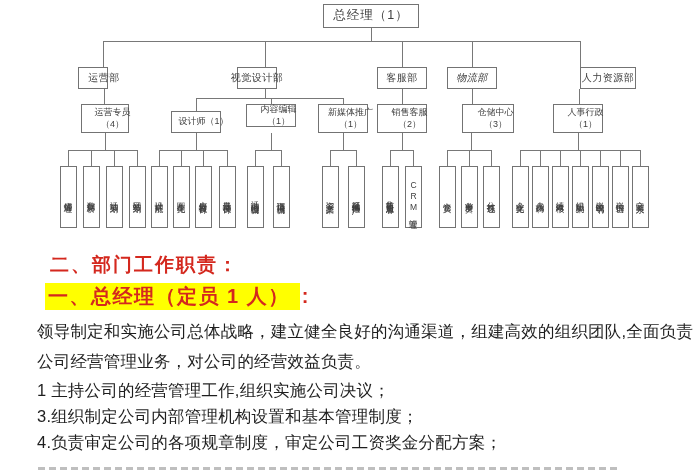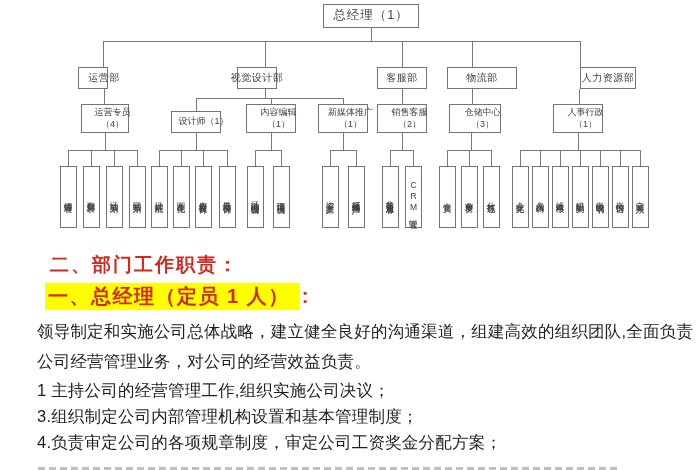--- a/index.html
+++ b/index.html
@@ -92,21 +92,21 @@
       </div>
       <div class="cline" style="left: 203px; top: 150px; width: 1px; height: 16px;"></div>
       <div class="box leaf" style="left: 195px; top: 166px; width: 17px; height: 62px;">
         <span class="vt">广告素材设计</span>
       </div>
       <div class="cline" style="left: 227px; top: 150px; width: 1px; height: 16px;"></div>
       <div class="box leaf" style="left: 219px; top: 166px; width: 17px; height: 62px;">
         <span class="vt">专题活动设计</span>
       </div>
       <div class="cline" style="left: 271px; top: 98px; width: 1px; height: 6px;"></div>
-      <div class="box l3-box" style="left: 246px; top: 104px; width: 50px; height: 29px;">
+      <div class="box l3-box" style="left: 246px; top: 104px; width: 50px; height: 23px;">
         <span class="bl">内容编辑</span>
         <span class="bl">（1）</span>
       </div>
       <div class="cline" style="left: 271px; top: 133px; width: 1px; height: 17px;"></div>
       <div class="cline" style="left: 255px; top: 150px; width: 27px; height: 1px;"></div>
       <div class="cline" style="left: 255px; top: 150px; width: 1px; height: 16px;"></div>
       <div class="box leaf" style="left: 247px; top: 166px; width: 17px; height: 62px;">
         <span class="vt">活动内容编辑</span>
       </div>
       <div class="cline" style="left: 281px; top: 150px; width: 1px; height: 16px;"></div>
@@ -141,25 +141,25 @@
       <div class="cline" style="left: 390px; top: 150px; width: 24px; height: 1px;"></div>
       <div class="cline" style="left: 390px; top: 150px; width: 1px; height: 16px;"></div>
       <div class="box leaf" style="left: 382px; top: 166px; width: 17px; height: 62px;">
         <span class="vt">售前售后客服</span>
       </div>
       <div class="cline" style="left: 413px; top: 150px; width: 1px; height: 16px;"></div>
       <div class="box leaf" style="left: 405px; top: 166px; width: 17px; height: 62px;">
         <span class="vt">CRM管理</span>
       </div>
       <div class="cline" style="left: 472px; top: 41px; width: 1px; height: 26px;"></div>
-      <div class="box dept-box" style="left: 447px; top: 67px; width: 70px; height: 22px;">
+      <div class="box dept-box" style="left: 447px; top: 67px; width: 50px; height: 22px; font-style: italic;">
         <span class="bl">物流部</span>
       </div>
       <div class="cline" style="left: 472px; top: 89px; width: 1px; height: 15px;"></div>
-      <div class="box l3-box" style="left: 449px; top: 104px; width: 52px; height: 29px;">
+      <div class="box l3-box" style="left: 462px; top: 104px; width: 52px; height: 29px;">
         <span class="bl">仓储中心</span>
         <span class="bl">（3）</span>
       </div>
       <div class="cline" style="left: 471px; top: 133px; width: 1px; height: 17px;"></div>
       <div class="cline" style="left: 447px; top: 150px; width: 45px; height: 1px;"></div>
       <div class="cline" style="left: 447px; top: 150px; width: 1px; height: 16px;"></div>
       <div class="box leaf" style="left: 439px; top: 166px; width: 17px; height: 62px;">
         <span class="vt">仓管员</span>
       </div>
       <div class="cline" style="left: 469px; top: 150px; width: 1px; height: 16px;"></div>

